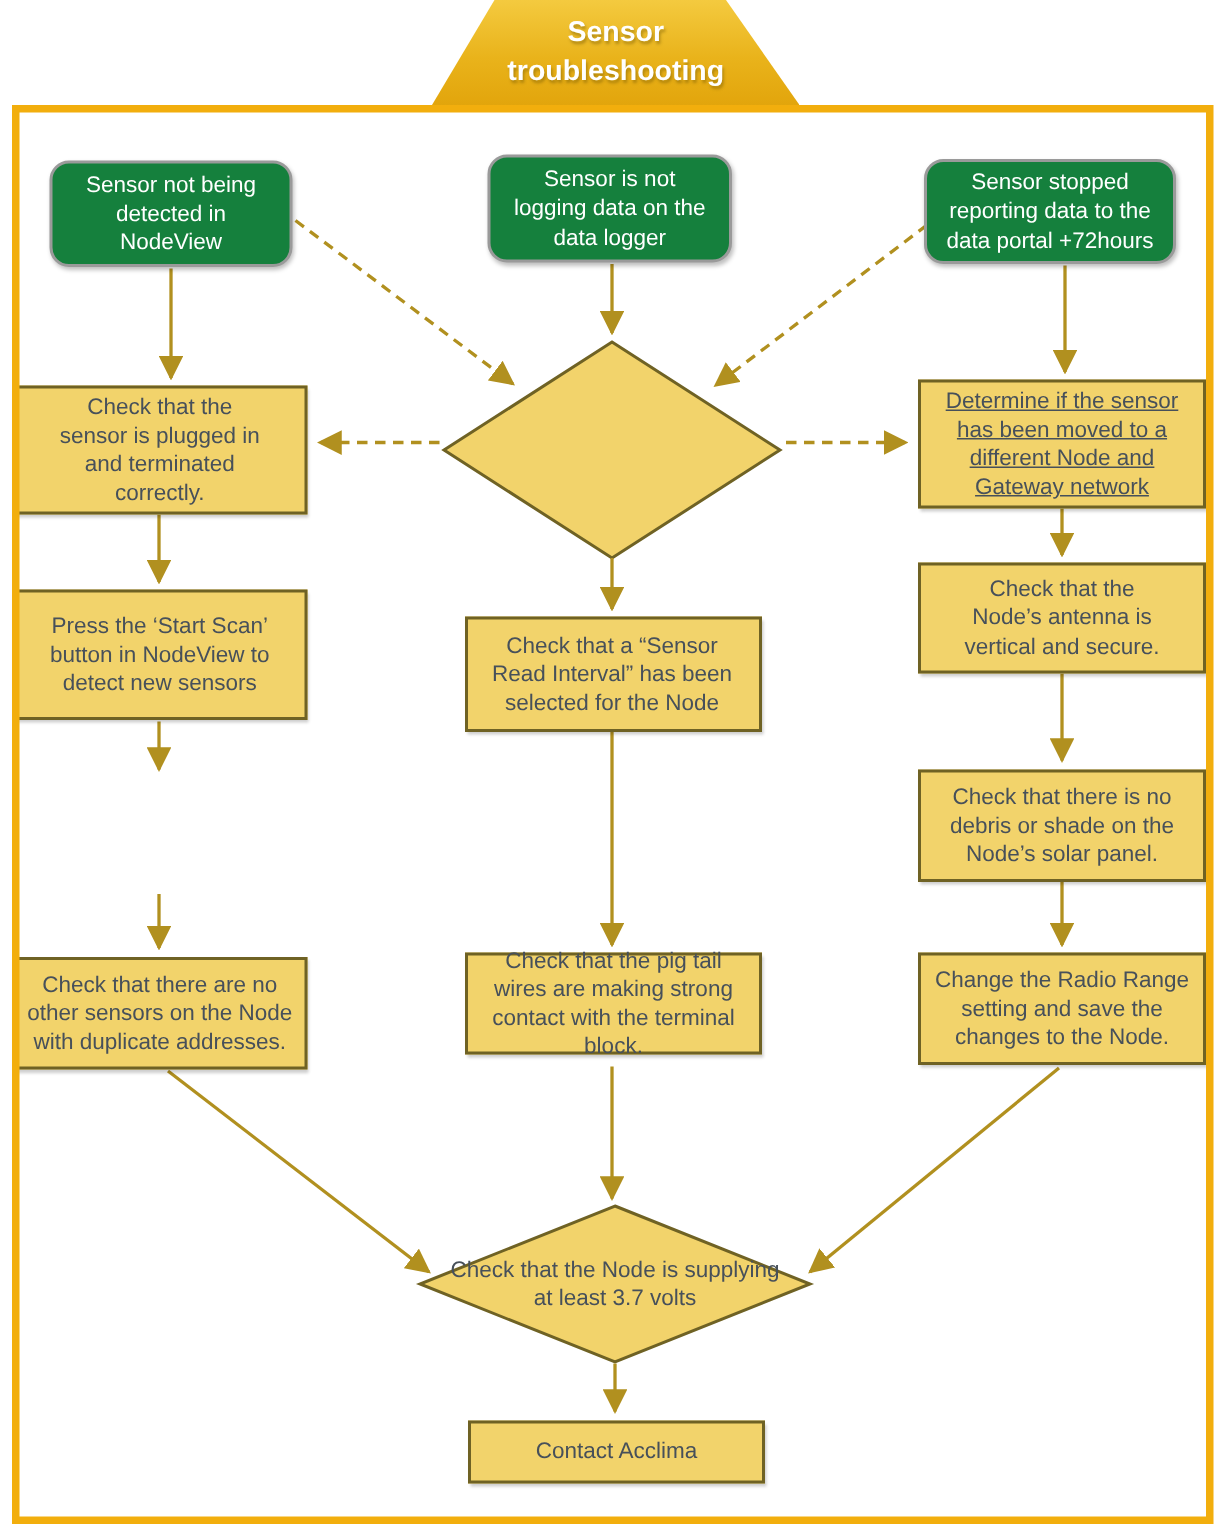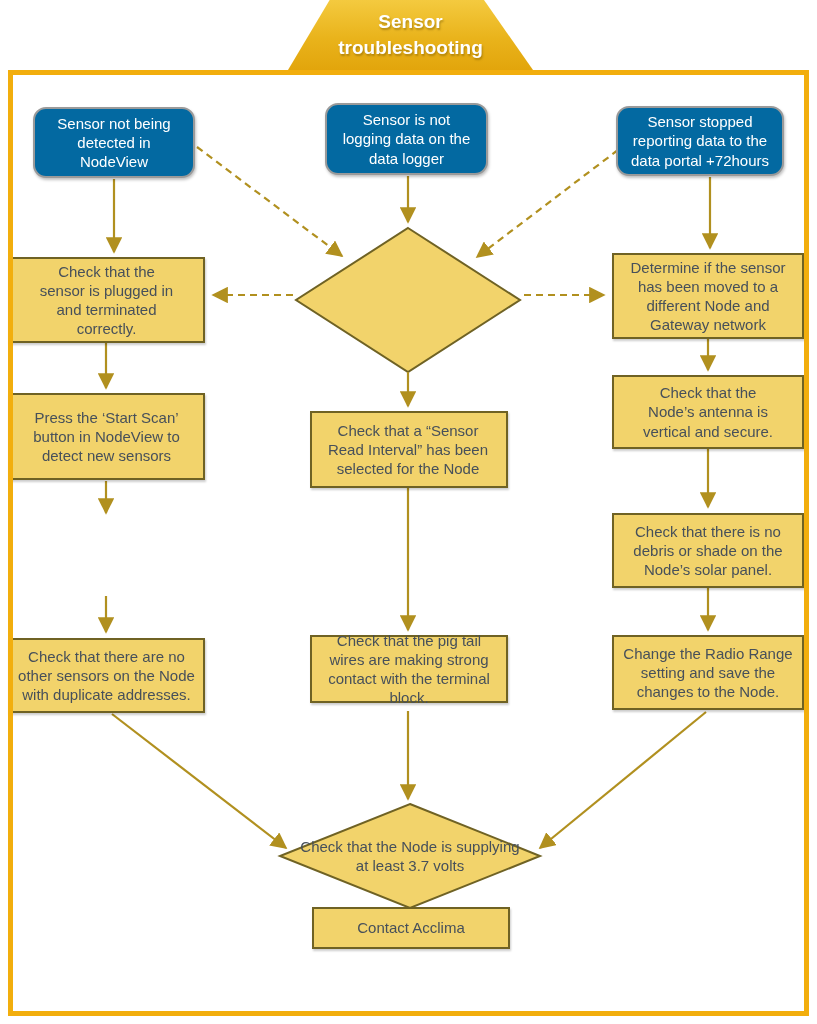--- a/index.html
+++ b/index.html
@@ -28,21 +28,21 @@
   .edge{stroke:#b1901f;stroke-width:2.2;fill:none;}
   .edge.dashed{stroke-dasharray:7 5;}
   .diamond-shape{fill:#f2d36b;stroke:#6f6224;stroke-width:2;}
   
   .node{
     position:absolute;display:flex;align-items:center;justify-content:center;
     text-align:center;box-sizing:border-box;z-index:3;
     font-size:15px;line-height:1.28;color:#47505a;
   }
   .node.dark{
-    background:#0369a1;border:2px solid #9a9a9a;border-radius:13px;
+    background:#15803d;border:2px solid #9a9a9a;border-radius:13px;
     color:#ffffff;box-shadow:1px 2px 3px rgba(0,0,0,.25);
     padding:6px 12px;
   }
   .node.light{
     background:#f2d36b;border:2px solid #6f6224;
     box-shadow:1px 2px 2px rgba(0,0,0,.2);
     padding:4px 14px;
   }
   .node.diamond-label{background:transparent;border:none;z-index:3;padding:0;}
 </style>
@@ -95,22 +95,22 @@
 
   <div class="node diamond-label" style="left:298px;top:818px;width:224px;height:76px;">Check that the Node is supplying at least 3.7 volts</div>
 
   <div class="node light" style="left:8px;top:257px;width:197px;height:86px;padding:4px 24px;">Check that the sensor is plugged in and terminated correctly.</div>
   <div class="node light" style="left:8px;top:393px;width:197px;height:87px;">Press the ‘Start Scan’ button in NodeView to detect new sensors</div>
   <div class="node light" style="left:8px;top:638px;width:197px;height:75px;padding:4px 2px;">Check that there are no other sensors on the Node with duplicate addresses.</div>
 
   <div class="node light" style="left:310px;top:411px;width:198px;height:77px;padding-left:12px;">Check that a “Sensor Read Interval” has been selected for the Node</div>
   <div class="node light" style="left:310px;top:635px;width:198px;height:68px;">Check that the pig tail wires are making strong contact with the terminal block.</div>
 
-  <div class="node light" style="left:612px;top:253px;width:192px;height:86px;">Determine if the sensor has been moved to a different Node and Gateway network</div>
+  <div class="node light" style="left:612px;top:253px;width:192px;height:86px;text-decoration:underline;">Determine if the sensor has been moved to a different Node and Gateway network</div>
   <div class="node light" style="left:612px;top:375px;width:192px;height:74px;padding:4px 22px;">Check that the Node’s antenna is vertical and secure.</div>
   <div class="node light" style="left:612px;top:513px;width:192px;height:75px;">Check that there is no debris or shade on the Node’s solar panel.</div>
   <div class="node light" style="left:612px;top:635px;width:192px;height:75px;padding:16px 4px;">Change the Radio Range setting and save the changes to the Node.</div>
 
-  <div class="node light" style="left:312px;top:907px;width:198px;height:42px;">Contact Acclima</div>
+  <div class="node light" style="left:312px;top:947px;width:198px;height:42px;">Contact Acclima</div>
 
   <div class="frame"></div>
 
 </div>
 
 </body></html>

